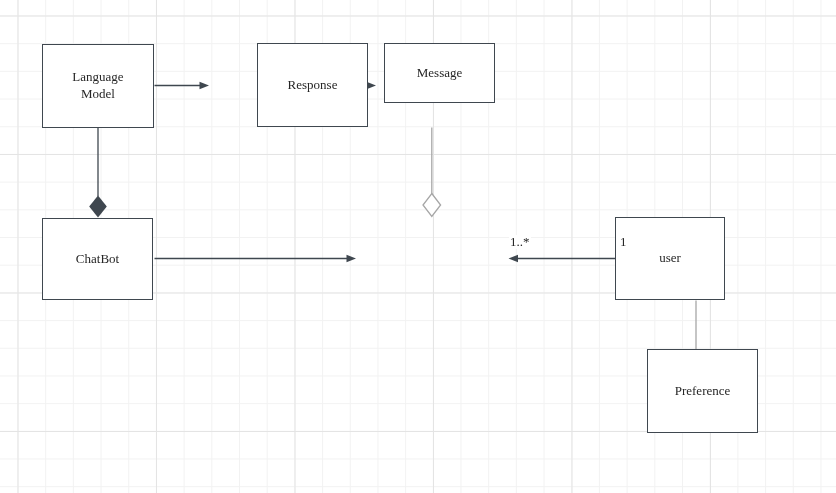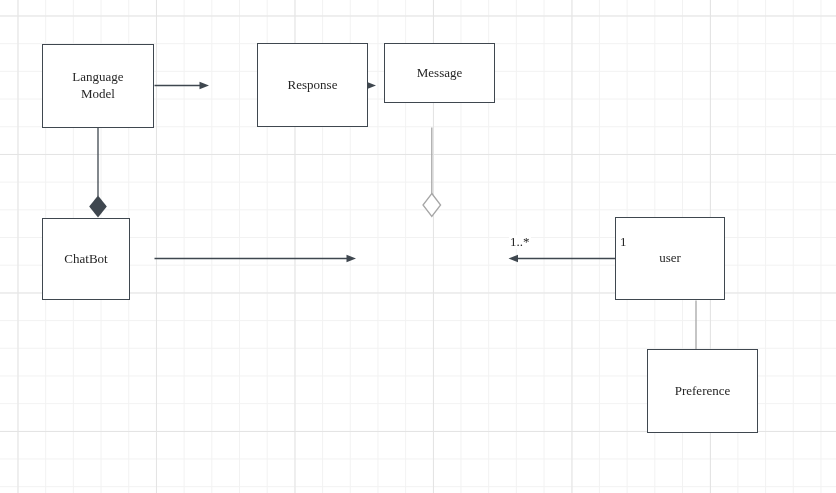--- a/index.html
+++ b/index.html
@@ -54,21 +54,21 @@
     text-align: center;
     font-size: 13px;
     line-height: 1.3;
     color: #262626;
     cursor: default;
   }
 
   #node-language-model { left: 42px;  top: 44px;  width: 112px; height: 84px; }
   #node-response       { left: 209px; top: 43px;  width: 111px; height: 84px; margin-left: 48px; }
   #node-message        { left: 384px; top: 43px;  width: 111px; height: 60px; }
-  #node-chatbot        { left: 42px;  top: 218px; width: 88px; height: 82px; }
+  #node-chatbot        { left: 42px;  top: 218px; width: 111px; height: 82px; }
   #node-user-session   { left: 356px; top: 217px; width: 152px; height: 83px; }
   #node-user           { left: 615px; top: 217px; width: 110px; height: 83px; }
   #node-preference     { left: 647px; top: 349px; width: 111px; height: 84px; }
 
   #node-language-model .node-label { max-width: 72px; }
 
   .edge-label {
     position: absolute;
     font-size: 13px;
     line-height: 14px;

